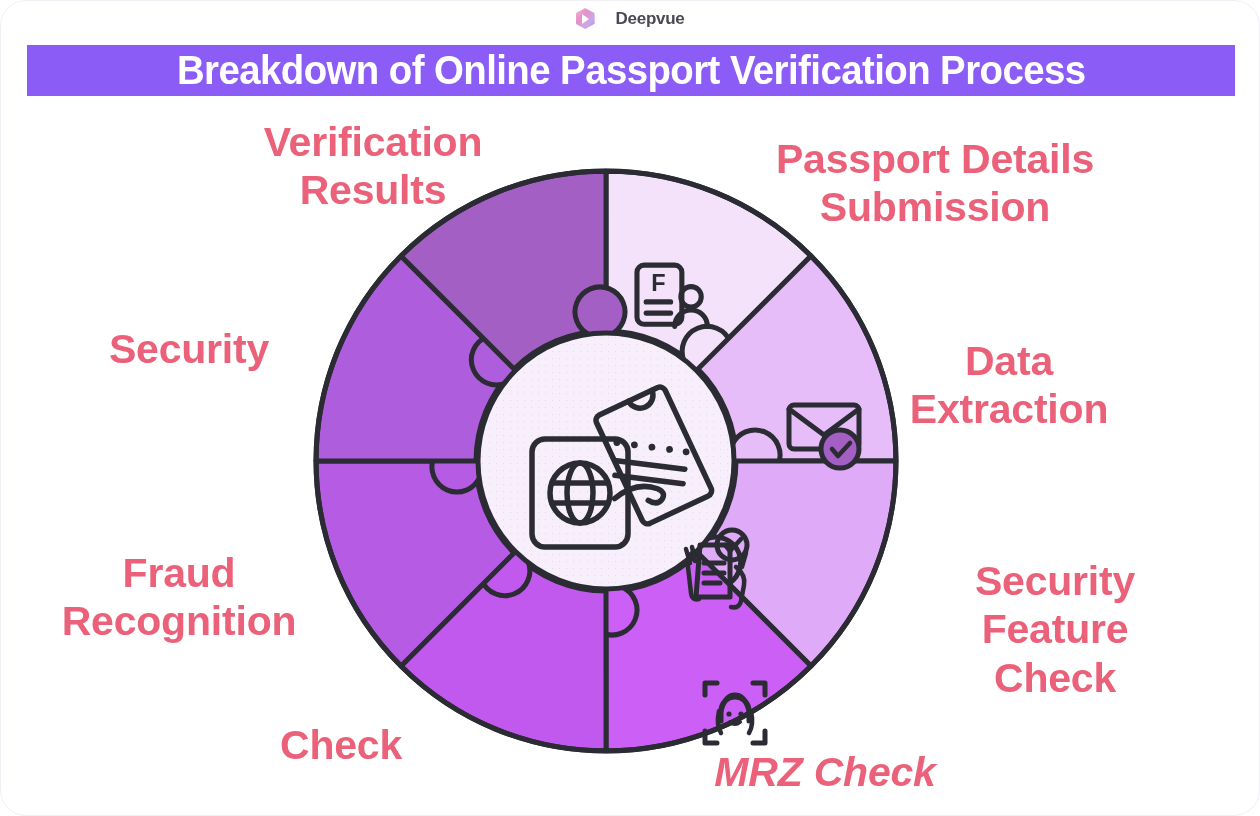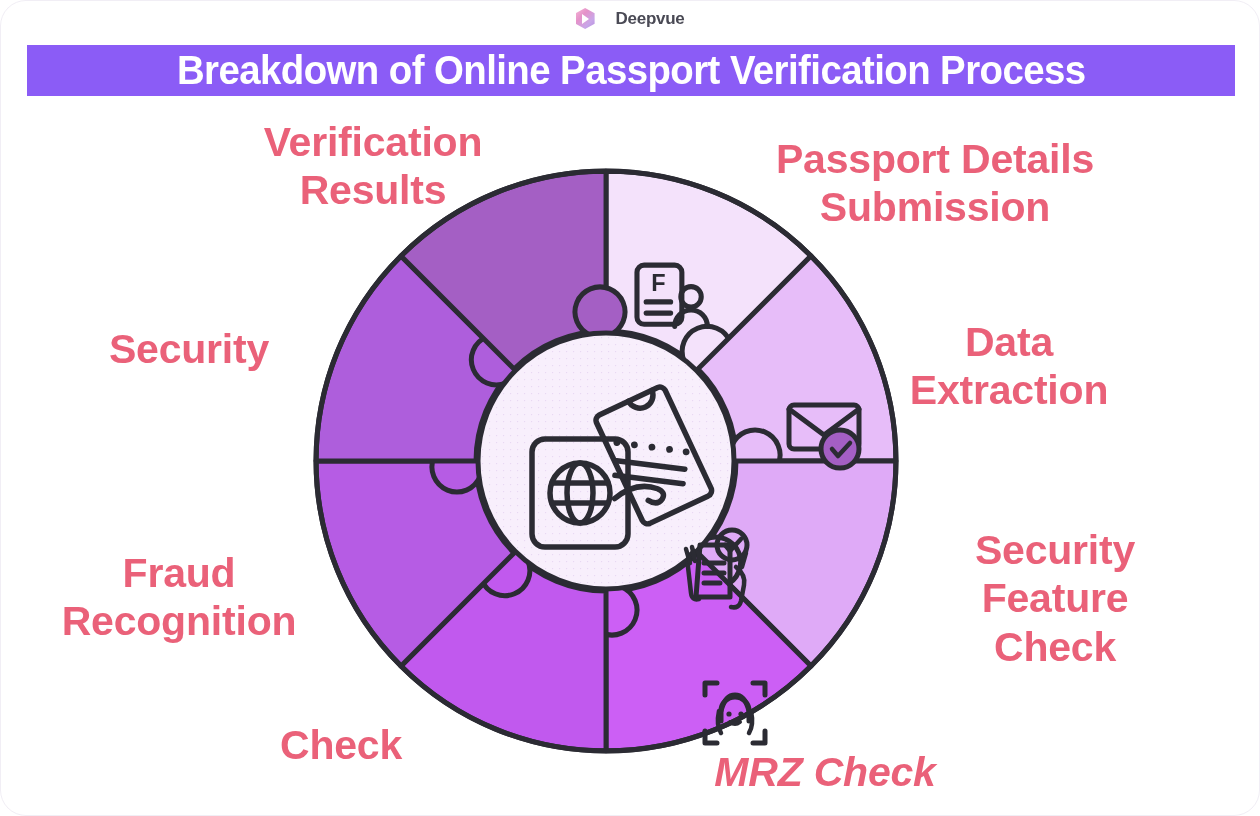--- a/index.html
+++ b/index.html
@@ -62,23 +62,23 @@
     position:absolute;
     color:#ea6179;
     font-size:41px;font-weight:bold;line-height:1.18;
     letter-spacing:-.2px;
   }
   .lbl.c{text-align:center;}
 
   #lbl-verification{left:246px;top:117px;width:252px;}
   #lbl-passport   {left:774px;top:134px;width:320px;}
   #lbl-fraud      {left:78px; top:324px;width:220px;}
-  #lbl-data       {left:900px;top:317px;width:216px;}
+  #lbl-data       {left:900px;top:336px;width:216px;}
   #lbl-facial     {left:58px; top:548px;width:240px;}
-  #lbl-security   {left:898px;top:525px;width:312px;}
+  #lbl-security   {left:898px;top:556px;width:312px;}
   #lbl-database   {left:176px;top:720px;width:328px;}
   #lbl-mrz        {left:700px;top:747px;width:248px;font-style:italic;}
 </style>
 </head>
 <body>
 
 <div id="page">
 
   <div id="brand">
     <span class="hex"></span>

